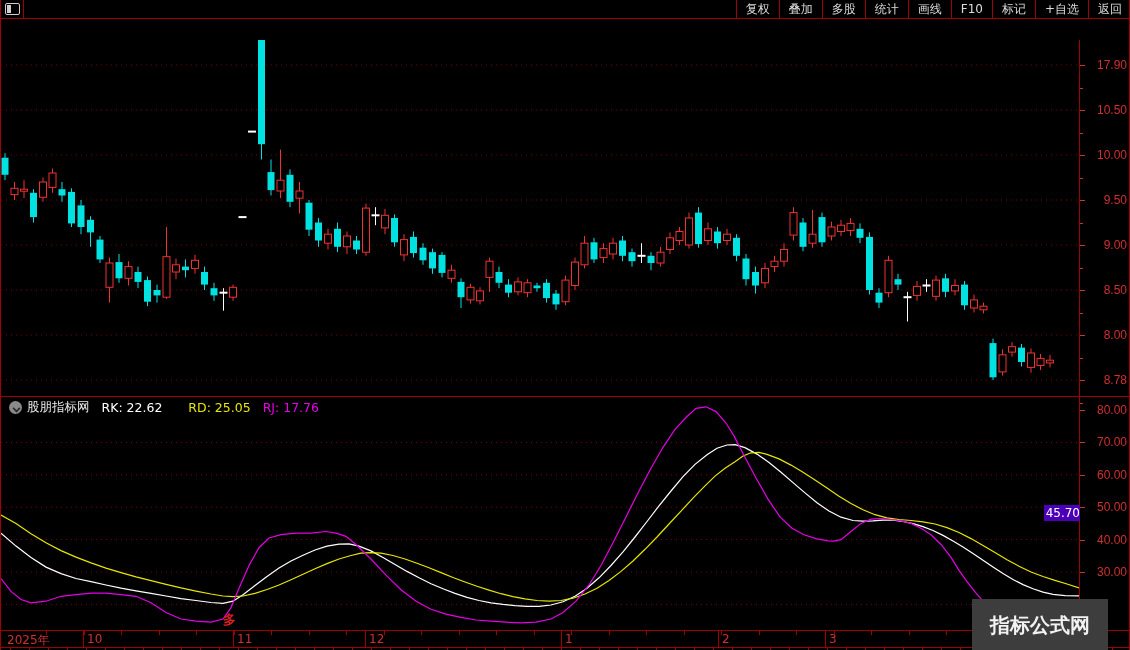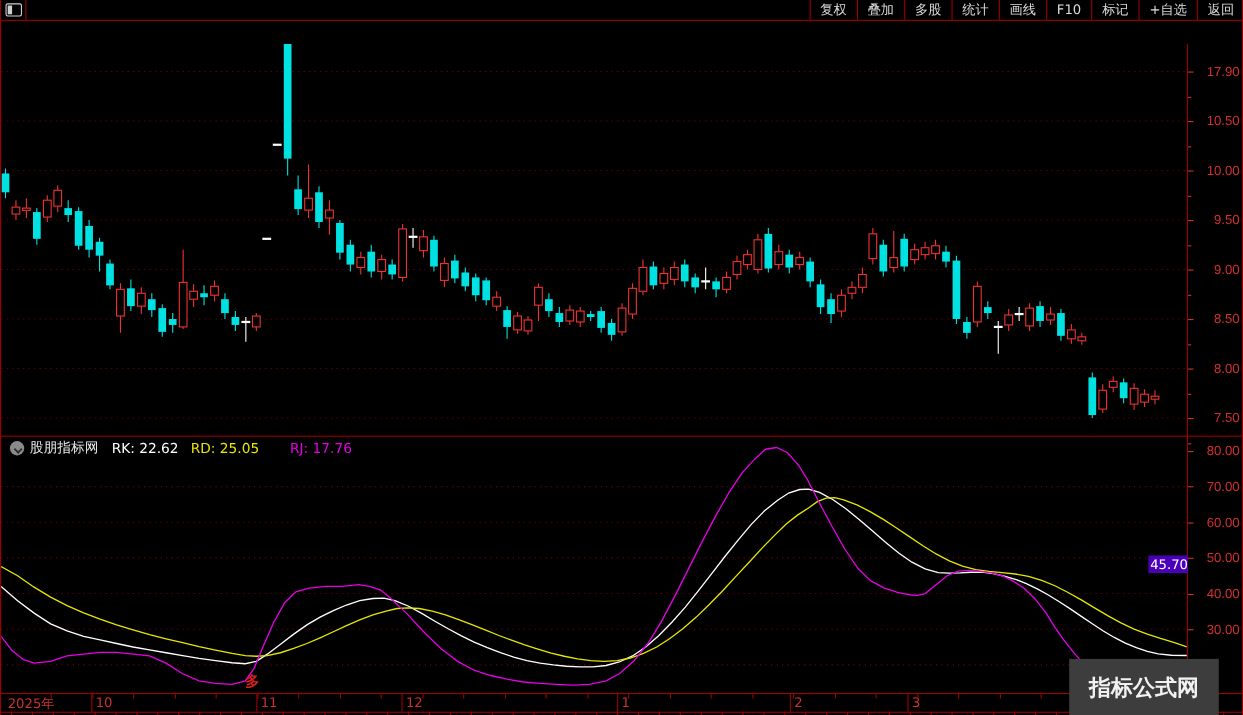--- a/index.html
+++ b/index.html
@@ -37,22 +37,22 @@
   #gutter{position:absolute;left:1078px;top:40px;width:51px;height:590px;border-left:1px solid var(--red-border);}
   .axlab{position:absolute;right:4px;font-size:12px;color:var(--red-label);font-family:"Liberation Sans",sans-serif;}
   .tick{position:absolute;left:0;height:1px;background:var(--red-label);}
   #price-badge{position:absolute;left:1043px;top:505px;width:36px;height:16px;background:var(--badge);color:#fff;
       font-size:12px;text-align:right;line-height:16px;z-index:6;}
   #badge-arrow{position:absolute;left:1073px;top:508px;width:0;height:0;border-top:5px solid transparent;border-bottom:5px solid transparent;border-right:6px solid var(--badge);z-index:6;}
   
   #ind-label{position:absolute;left:4px;top:400px;height:14px;display:flex;align-items:center;font-size:12.5px;z-index:3;}
   #ind-label .nm{color:#e8e8e8;margin-left:5px;}
   #ind-label .rk{color:#ffffff;margin-left:12px;}
-  #ind-label .rd{color:var(--yellow);margin-left:11px;}
-  #ind-label .rj{color:var(--magenta);margin-left:28px;}
+  #ind-label .rd{color:var(--yellow);margin-left:26px;}
+  #ind-label .rj{color:var(--magenta);margin-left:12px;}
   #signal-duo{position:absolute;left:222px;top:611px;color:#e02020;font-size:13px;font-weight:bold;z-index:2;}
   
   #dateaxis{position:absolute;left:0;top:630px;width:1130px;height:16px;border-top:1px solid var(--red-border);border-bottom:1px solid var(--red-border);box-sizing:content-box;background:#000;}
   #dateaxis .dlab{position:absolute;top:1px;font-size:12px;color:var(--red-label);}
   #dateaxis .ddiv{position:absolute;top:0;width:1px;height:16px;background:var(--red-border);}
   #dateaxis .mtick{position:absolute;top:0;width:1px;height:4px;background:var(--red-border);}
   #bstrip{position:absolute;left:0;top:647px;width:1130px;height:3px;}
   #bstrip .btick{position:absolute;top:0;width:1px;height:3px;background:var(--red-border);}
   
   #watermark{position:absolute;left:971px;top:599px;width:136px;height:51px;background:var(--wm-bg);z-index:8;
@@ -353,21 +353,21 @@
       <div class="tick" style="top: 182.5px; width: 3px;"></div>
       <div class="axlab" style="top: 198px;">9.00</div>
       <div class="tick" style="top: 205px; width: 5px;"></div>
       <div class="tick" style="top: 227.5px; width: 3px;"></div>
       <div class="axlab" style="top: 243px;">8.50</div>
       <div class="tick" style="top: 250px; width: 5px;"></div>
       <div class="tick" style="top: 272.5px; width: 3px;"></div>
       <div class="axlab" style="top: 288px;">8.00</div>
       <div class="tick" style="top: 295px; width: 5px;"></div>
       <div class="tick" style="top: 317.5px; width: 3px;"></div>
-      <div class="axlab" style="top: 333px;">7.50</div>
+      <div class="axlab" style="top: 333px;">8.78</div>
       <div class="tick" style="top: 340px; width: 5px;"></div>
       <div class="tick" style="top: 362.5px; width: 3px;"></div>
       <div class="axlab" style="top: 363px;">80.00</div>
       <div class="tick" style="top: 370px; width: 5px;"></div>
       <div class="axlab" style="top: 395.4px;">70.00</div>
       <div class="tick" style="top: 402.4px; width: 5px;"></div>
       <div class="axlab" style="top: 427.8px;">60.00</div>
       <div class="tick" style="top: 434.8px; width: 5px;"></div>
       <div class="axlab" style="top: 460.2px;">50.00</div>
       <div class="tick" style="top: 467.2px; width: 5px;"></div>

